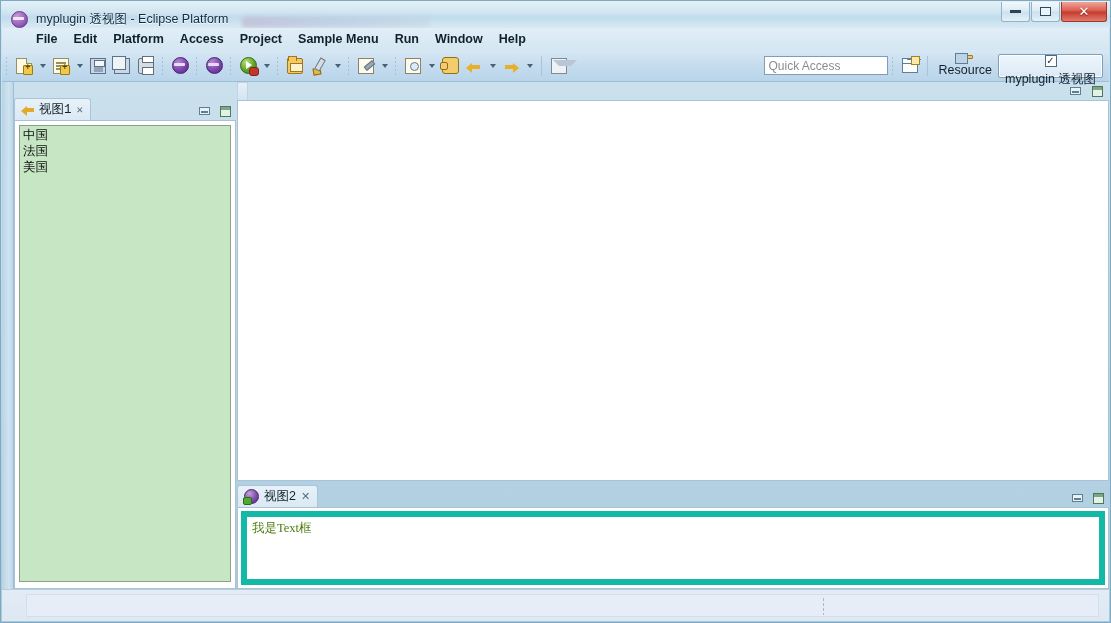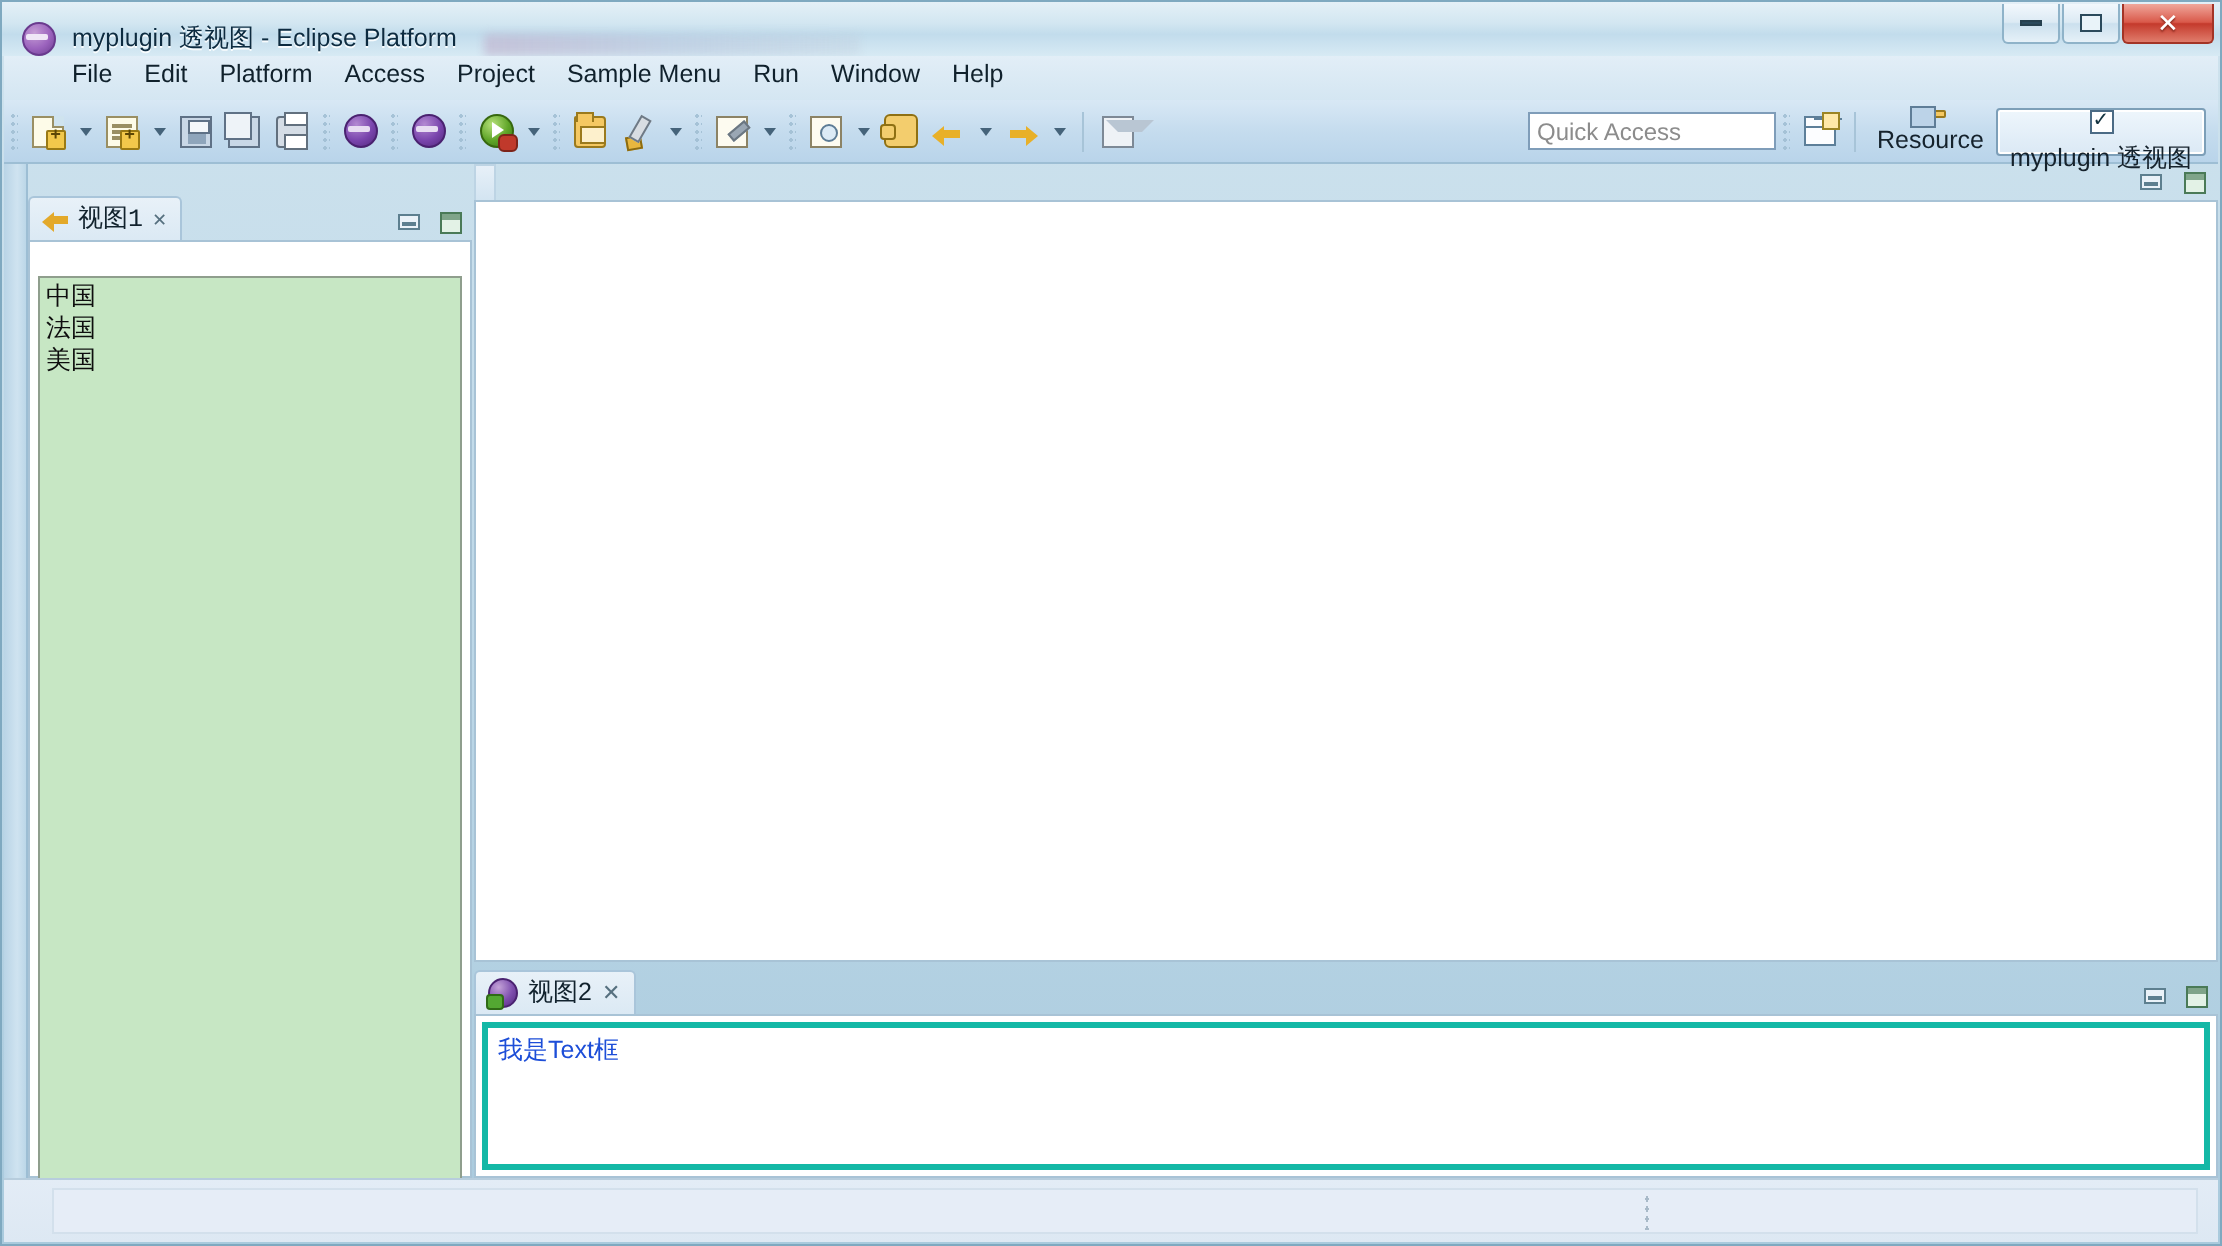--- a/index.html
+++ b/index.html
@@ -54,23 +54,24 @@
     background:linear-gradient(180deg,#f0a79b 0%,#d9594a 48%,#c43a2c 52%,#e07c6c 100%);
     border-color:#a33426;
   }
   .wbtn .glyph{display:block;}
   .g-min{width:11px;height:3px;background:#2b4a5c;border:1px solid #27414f;box-sizing:border-box;}
   .g-max{width:11px;height:9px;border:1.5px solid #2b4a5c;box-sizing:border-box;background:#e9f3f9;}
   .g-close{color:#fff;font-size:13px;font-weight:bold;line-height:1;text-shadow:0 1px 1px #8c2a1e;}
   
   .menubar{
     position:absolute;left:1px;top:27px;right:1px;height:22px;
-    display:flex;align-items:flex-start;padding-left:26px;
+    display:flex;align-items:center;padding-left:26px;
     background:linear-gradient(180deg,#e2eef7 0%,#d4e6f2 100%);
     box-sizing:border-box;
+    font-weight:bold;
   }
   .menuitem{
     padding:2px 8px;font-size:12.5px;color:#10212c;white-space:nowrap;cursor:default;
   }
   
   .toolbar{
     position:absolute;left:1px;top:49px;right:1px;height:32px;
     background:linear-gradient(180deg,#d8e8f5 0%,#c5dcee 50%,#b9d4ea 100%);
     border-bottom:1px solid #9dbed4;
     display:flex;align-items:center;box-sizing:border-box;
@@ -198,21 +199,21 @@
   .part-body{
     position:absolute;left:0;right:0;top:22px;bottom:0;
     border:1px solid #9dbdd2;background:#fff;box-sizing:border-box;
   }
   
   #view1{left:0;top:16px;width:222px;bottom:0;font-family:Liberation Mono, monospace;}
   #view1 .part-body{background:#ffffff;border:1px solid #a8c3d6;padding:4px 4px 6px 4px;}
   .listbox{
     width:100%;height:100%;box-sizing:border-box;
     background:#c7e7c4;border:1px solid #8f9e8d;
-    padding:2px 0 0 2px;overflow:hidden;margin-top:13px;
+    padding:2px 0 0 2px;overflow:hidden;
   }
   .listitem{font-size:12.5px;line-height:16px;color:#0e0e0e;padding-left:1px;white-space:nowrap;}
   .tab-arrow{
     width:13px;height:11px;position:relative;flex:none;
   }
   .tab-arrow:before{content:"";position:absolute;left:0;top:2px;width:0;height:0;
     border-top:5px solid transparent;border-bottom:5px solid transparent;border-right:6px solid #e3a92a;}
   .tab-arrow:after{content:"";position:absolute;left:5px;top:4px;width:8px;height:4px;background:#e3a92a;}
   .tab-sample{
     width:13px;height:13px;flex:none;position:relative;border-radius:50%;
@@ -228,21 +229,21 @@
     background:#fff;border:1px solid #a8c3d6;box-sizing:border-box;
   }
   #editor .edge-l{position:absolute;left:0;top:0;width:11px;height:19px;
     background:linear-gradient(180deg,#e7f0f8,#d2e4f1);border:1px solid #bdd4e4;border-bottom:none;box-sizing:border-box;}
   .editor-ctrls{position:absolute;right:4px;top:2px;display:flex;align-items:center;gap:6px;}
   
   #view2{left:223px;top:403px;right:0;bottom:0;}
   #view2 .part-body{background:#fff;border:1px solid #a8c3d6;padding:3px;}
   .textarea{
     width:100%;height:100%;box-sizing:border-box;background:#fff;
-    border:3px solid #14b8a6;padding:3px 5px;font-size:12.5px;color:#1d4ed8;overflow:hidden;
+    border:6px solid #14b8a6;padding:3px 5px;font-size:12.5px;color:#4d7c0f;overflow:hidden;font-family:Liberation Serif, serif;
   }
   
   .statusbar{
     position:absolute;left:1px;right:1px;bottom:1px;height:32px;
     background:linear-gradient(180deg,#e3ecf6 0%,#dde8f3 100%);
     border-top:1px solid #b7cddd;box-sizing:border-box;
   }
   .status-grip{
     position:absolute;left:820px;top:7px;width:3px;height:18px;
     background-image:radial-gradient(#a8b9c8 40%,transparent 41%);

